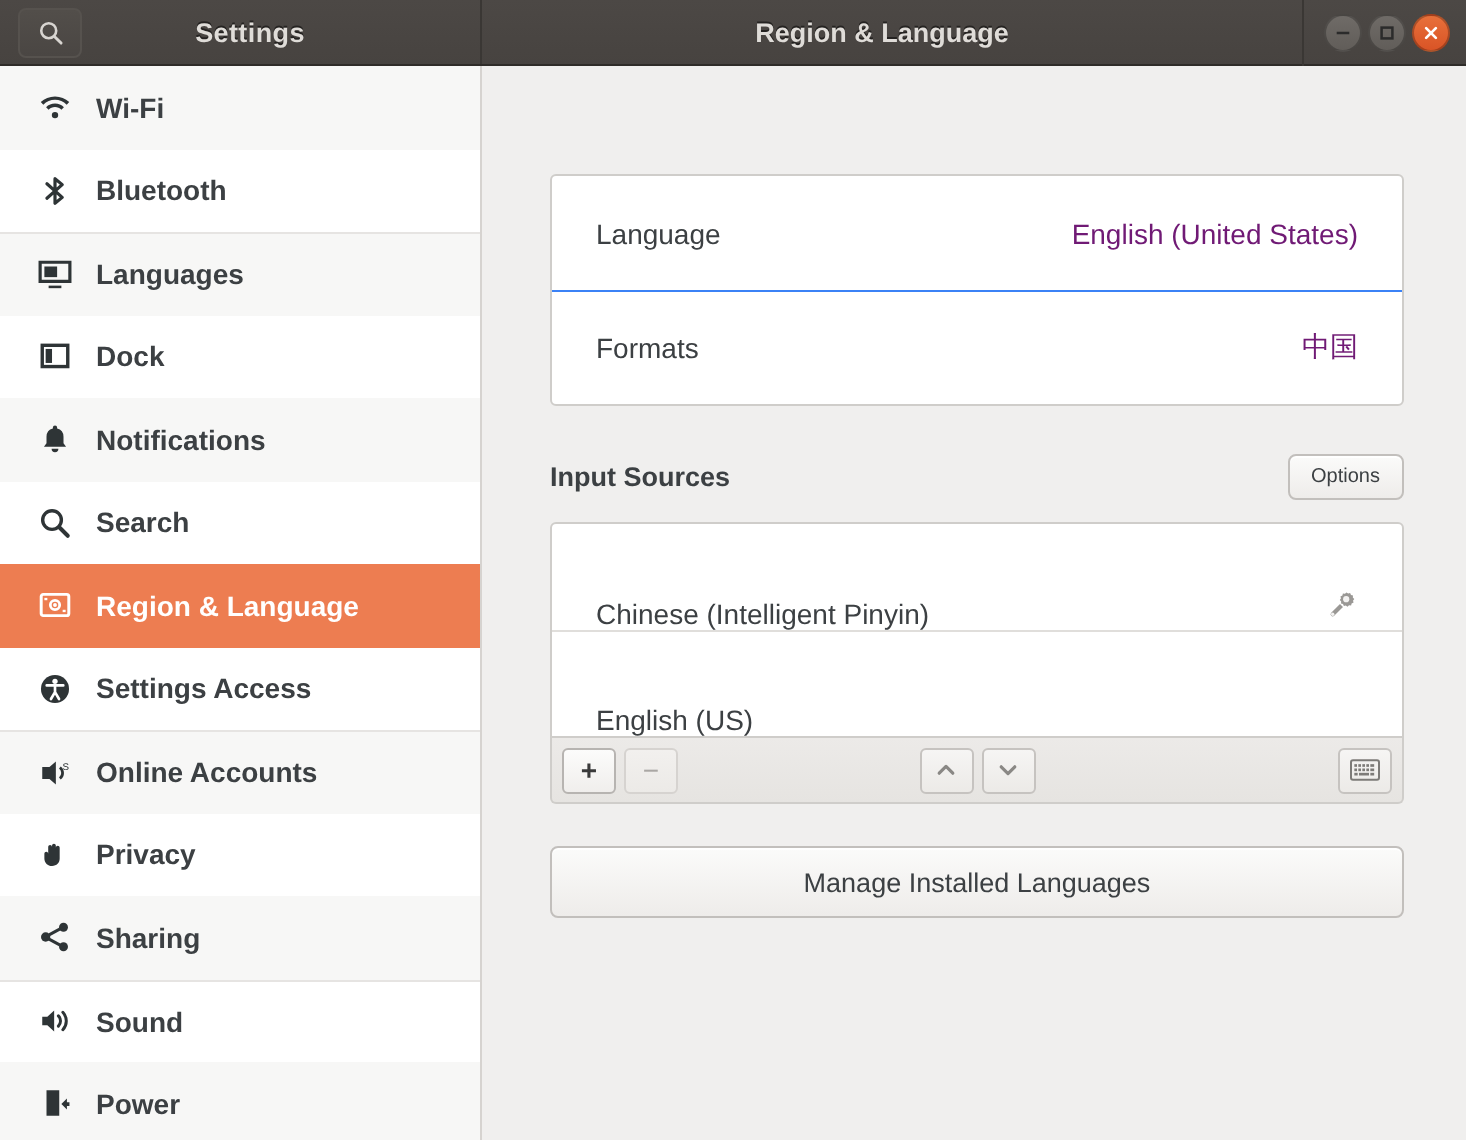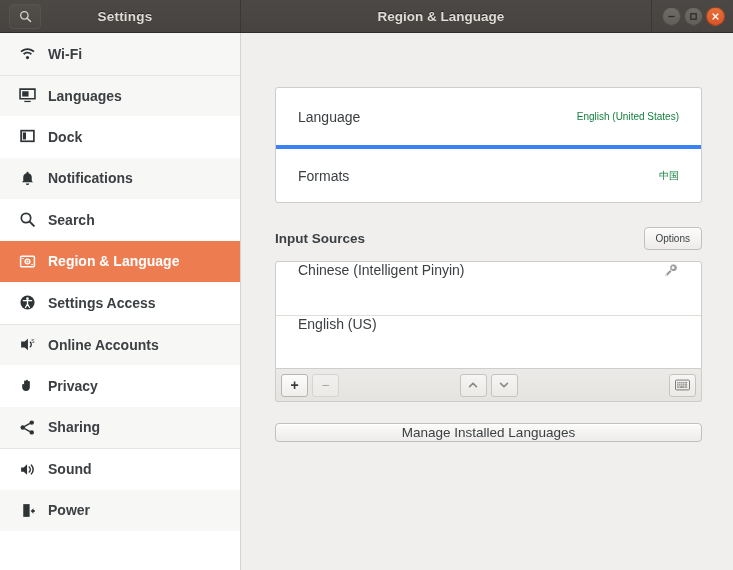--- a/index.html
+++ b/index.html
@@ -114,23 +114,23 @@
     border: 1px solid #cfcdca;
     border-radius: 3px;
     margin-top: 26px;
   }
   .card-row {
     height: 57px;
     display: flex; align-items: center; justify-content: space-between;
     padding: 0 22px;
     cursor: pointer;
   }
-  .card-row + .card-row { border-top: 4px solid #3b82f6; }
+  .card-row + .card-row { border-top: 1px solid #3b82f6; }
   .row-key { font-size: 14px; color: #3c4043; }
-  .row-val { font-size: 10px; color: #15803d; }
+  .row-val { font-size: 14px; color: #701a75; }
 
   .section-head {
     display: flex; align-items: center; justify-content: space-between;
     margin-top: 21px; margin-bottom: 9px;
     height: 28px;
   }
   .section-title { font-size: 13.5px; font-weight: bold; color: #3c4043; }
 
   .btn {
     font-size: 10px; color: #3c4043;
@@ -142,21 +142,21 @@
     box-shadow: inset 0 1px 0 rgba(255,255,255,0.85);
   }
 
   .list-card {
     background: #ffffff;
     border: 1px solid #cfcdca;
     border-radius: 3px 3px 0 0;
   }
   .list-row {
     height: 53px;
-    display: flex; align-items: flex-start; justify-content: space-between;
+    display: flex; align-items: flex-end; justify-content: space-between;
     padding: 0 22px;
     cursor: pointer;
   }
   .list-row + .list-row { border-top: 1px solid #e0dedb; }
   .list-label { font-size: 14px; color: #3c4043; }
 
   .list-toolbar {
     height: 33px;
     background: linear-gradient(180deg, #eceae8 0%, #e6e4e1 100%);
     border: 1px solid #cfcdca;
@@ -182,21 +182,21 @@
     color: #3a3a3a; font-weight: bold;
   }
   .tb-btn.dim { color: #aaa7a4; border-color: #d6d3d0; background: linear-gradient(180deg,#f2f0ee 0%, #eceae7 100%); }
   .tb-group-left { display: flex; gap: 4px; }
   .tb-group-center { position: absolute; left: 0; right: 0; display: flex; justify-content: center; gap: 4px; pointer-events: none; }
   .tb-group-center .tb-btn { pointer-events: auto; }
   .tb-group-right { margin-left: auto; }
 
   .wide-btn {
     margin-top: 21px;
-    width: 100%; height: 19px;
+    width: 100%; height: 36px;
     display: flex; align-items: center; justify-content: center;
     font-size: 13.5px; color: #3c4043;
     background: linear-gradient(180deg, #fbfbfa 0%, #eeecea 100%);
     border: 1px solid #c2bfbc;
     border-radius: 4px;
     cursor: pointer;
     box-shadow: inset 0 1px 0 rgba(255,255,255,0.85);
   }
 </style>
 </head>
@@ -247,20 +247,28 @@
         <span class="sb-icon">
           <svg width="17" height="17" viewBox="0 0 16 16" fill="currentColor">
             <path d="M8 3C5.4 3 3.1 4 1.3 5.7l1.2 1.2C4 5.5 5.9 4.6 8 4.6s4 .9 5.5 2.3l1.2-1.2C12.9 4 10.6 3 8 3z"></path>
             <path d="M8 6.4c-1.6 0-3.1.6-4.2 1.7l1.2 1.2C5.8 8.5 6.8 8 8 8s2.2.5 3 1.3l1.2-1.2A5.9 5.9 0 0 0 8 6.4z"></path>
             <circle cx="8" cy="11.8" r="1.5"></circle>
           </svg>
         </span>
         <span class="sb-label">Wi-Fi</span>
       </div>
 
+      <div class="sb-item">
+        <span class="sb-icon">
+          <svg width="17" height="17" viewBox="0 0 16 16" fill="none" stroke="currentColor" stroke-width="1.5" stroke-linejoin="round" stroke-linecap="round">
+            <path d="M4.2 4.6L11.4 11 8 13.8V2.2L11.4 5 4.2 11.4"></path>
+          </svg>
+        </span>
+        <span class="sb-label">Bluetooth</span>
+      </div>
 
       <div class="sb-item alt sep">
         <span class="sb-icon">
           <svg width="17" height="17" viewBox="0 0 16 16" fill="currentColor">
             <path d="M1 2h14v9H1z" fill="none" stroke="currentColor" stroke-width="1.5"></path>
             <path d="M3 4h6v5H3z"></path>
             <path d="M5 13h6v1.2H5z"></path>
           </svg>
         </span>
         <span class="sb-label">Languages</span>

